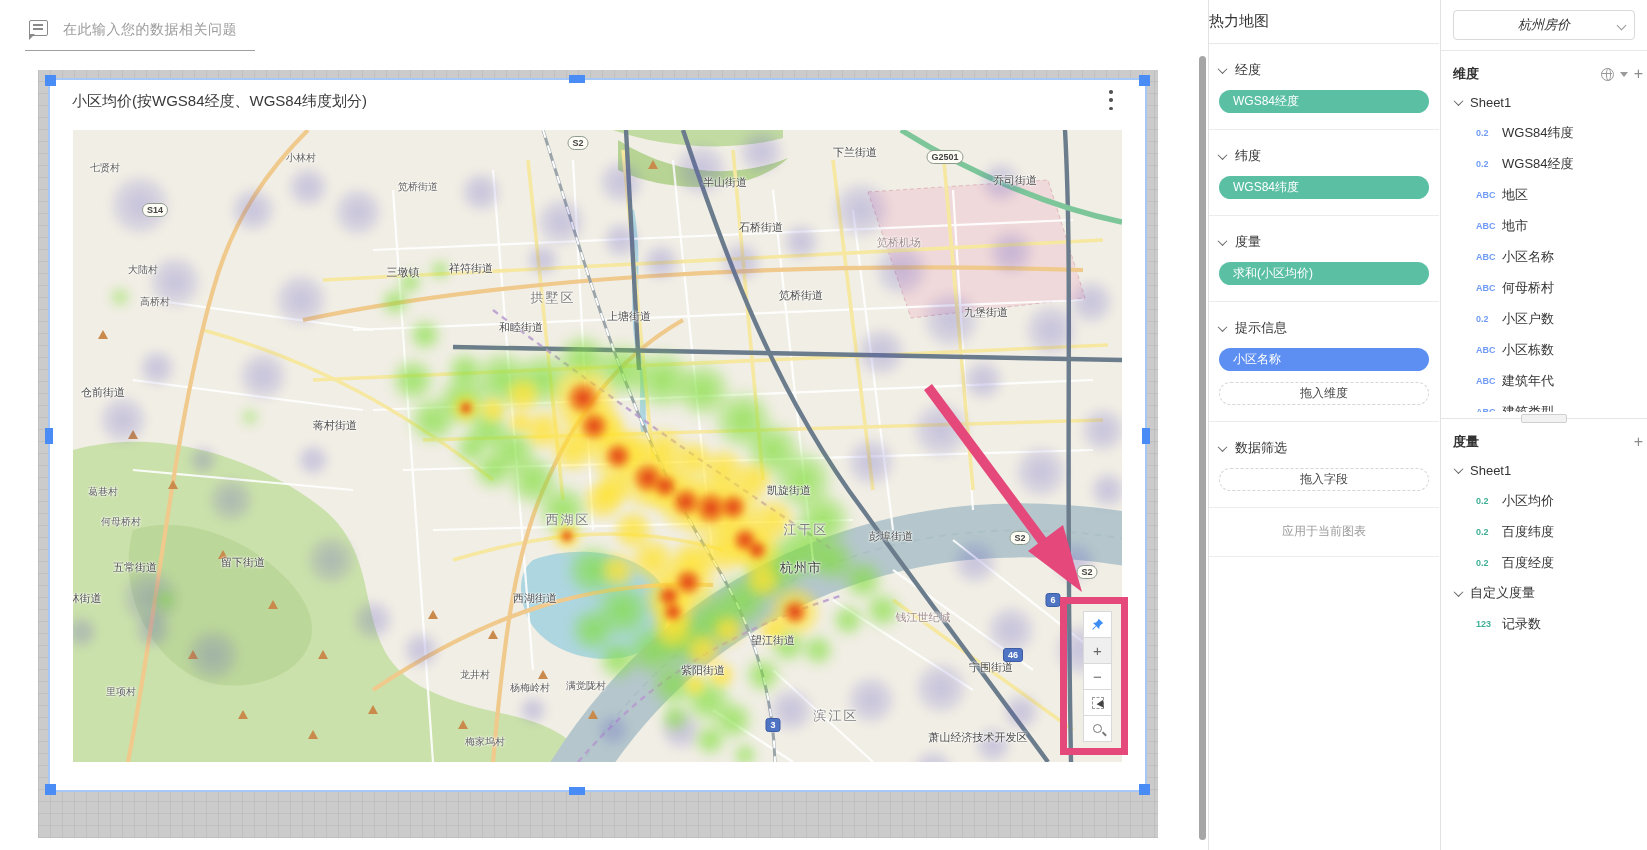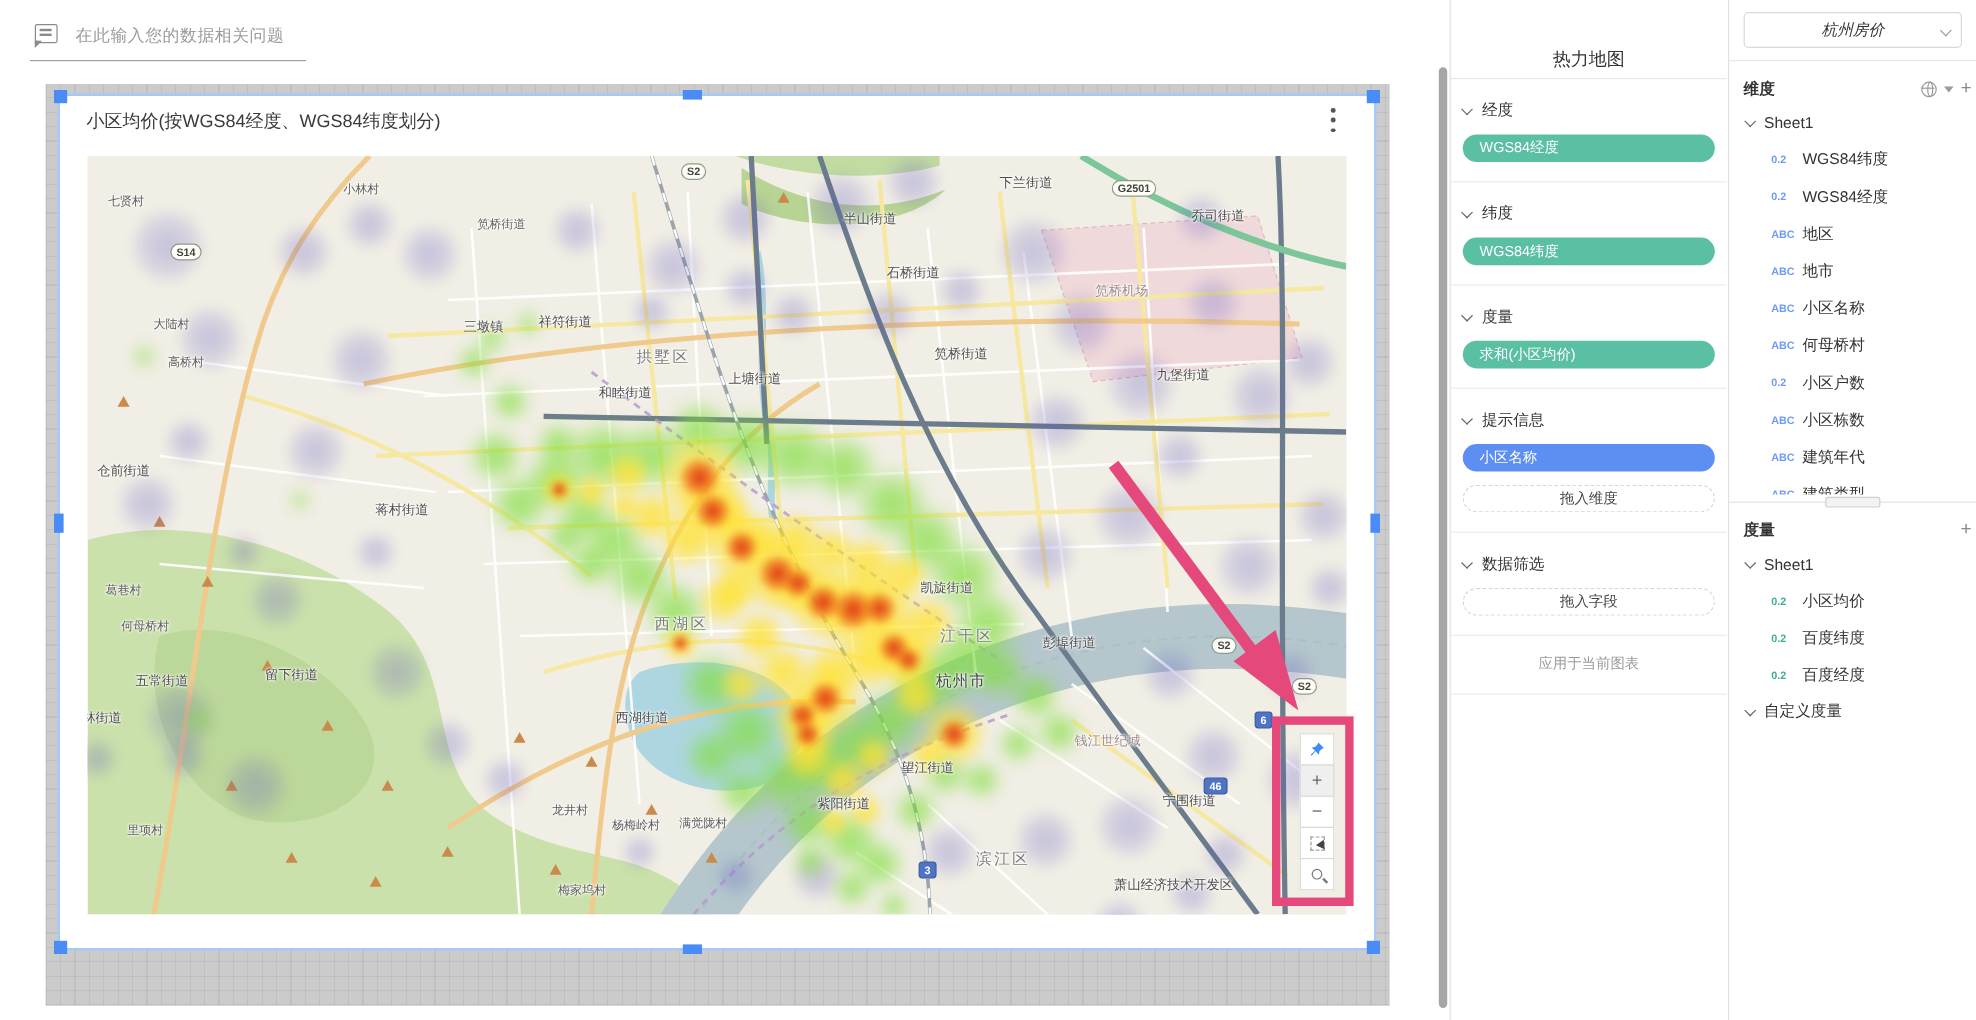--- a/index.html
+++ b/index.html
@@ -63,21 +63,21 @@
   .anno-rect { position:absolute; left:1010px; top:517px; width:68px; height:158px; border:7px solid #e5487b; }
   .anno-arrow { position:absolute; inset:0; width:100%; height:100%; pointer-events:none; }
 
   
   .v-scroll { position:absolute; left:1199px; top:56px; width:7px; height:784px; background:#a6a6a6; border-radius:4px; }
 
   
   .panel { position:absolute; top:0; height:850px; background:#fff; border-left:1px solid #e2e2e2; }
   .chart-panel { left:1208px; width:231px; }
   .model-panel { left:1440px; width:207px; }
-  .p-head { position:relative; height:32px; border-bottom:1px solid #e8e8e8; display:flex; align-items:center; justify-content:center;margin-top:34px; }
+  .p-head { position:relative; height:44px; border-bottom:1px solid #e8e8e8; display:flex; align-items:center; justify-content:flex-start; }
   .p-head .p-title { font-size:15px; color:#333; }
   .tabs { display:flex; height:42px; border-bottom:1px solid #e8e8e8; }
   .tab { flex:1; display:flex; align-items:center; justify-content:center; font-size:14px; color:#8c8c8c; position:relative; cursor:pointer; }
   .tab.active { color:#333; }
   .tab.active:after { content:""; position:absolute; left:0; right:0; bottom:-1px; height:3px; background:#3e8ef7; }
   .sec { padding:17px 10px 16px 10px; border-bottom:1px solid #ececec; }
   .sec-label { display:flex; align-items:center; font-size:13px; color:#333; }
   .chev { width:7px; height:7px; border-right:1.5px solid #666; border-bottom:1.5px solid #666; transform:rotate(45deg) translate(-1px,-1px); margin-right:9px; flex:none; }
   .pill { height:23px; border-radius:12px; margin-top:11px; font-size:12px; color:#fff; display:flex; align-items:center; padding:0 14px; cursor:grab; }
   .pill.teal { background:#5abfa3; }
@@ -409,21 +409,21 @@
           <div class="s-v" style="left: 228px; top: 28px;">小林村</div>
           <div class="s-v" style="left: 345px; top: 57px;">笕桥街道</div>
           <div class="s-v" style="left: 70px; top: 140px;">大陆村</div>
           <div class="s-v" style="left: 82px; top: 172px;">高桥村</div>
           <div class="s-t" style="left: 330px; top: 142px;">三墩镇</div>
           <div class="s-t" style="left: 398px; top: 138px;">祥符街道</div>
           <div class="s-t" style="left: 652px; top: 52px;">半山街道</div>
           <div class="s-t" style="left: 782px; top: 22px;">下兰街道</div>
           <div class="s-t" style="left: 942px; top: 50px;">乔司街道</div>
           <div class="s-t" style="left: 688px; top: 97px;">石桥街道</div>
-          <div class="s-a" style="left: 862px; top: 112px; font-family: Liberation Serif, serif;">笕桥机场</div>
+          <div class="s-a" style="left: 826px; top: 112px; font-family: Liberation Serif, serif;">笕桥机场</div>
           <div class="s-t" style="left: 728px; top: 165px;">笕桥街道</div>
           <div class="s-t" style="left: 913px; top: 182px;">九堡街道</div>
           <div class="s-d" style="left: 480px; top: 168px;">拱墅区</div>
           <div class="s-t" style="left: 556px; top: 186px;">上塘街道</div>
           <div class="s-t" style="left: 448px; top: 197px;">和睦街道</div>
           <div class="s-t" style="left: 30px; top: 262px;">仓前街道</div>
           <div class="s-t" style="left: 262px; top: 295px;">蒋村街道</div>
           <div class="s-v" style="left: 30px; top: 362px;">葛巷村</div>
           <div class="s-v" style="left: 48px; top: 392px;">何母桥村</div>
           <div class="s-t" style="left: 62px; top: 437px;">五常街道</div>
@@ -624,16 +624,22 @@
             </div>
             <div class="frow">
               <span class="ficon mea">0.2</span>
               <span>百度经度</span>
             </div>
           </div>
         <div class="tree-root">
           <span class="chev"></span>
           <span>自定义度量</span>
         </div>
+        <div id="custom-fields">
+            <div class="frow">
+              <span class="ficon mea">123</span>
+              <span>记录数</span>
+            </div>
+          </div>
       </div>
     </div>
   </aside>
 </div>
 
 </body></html>

